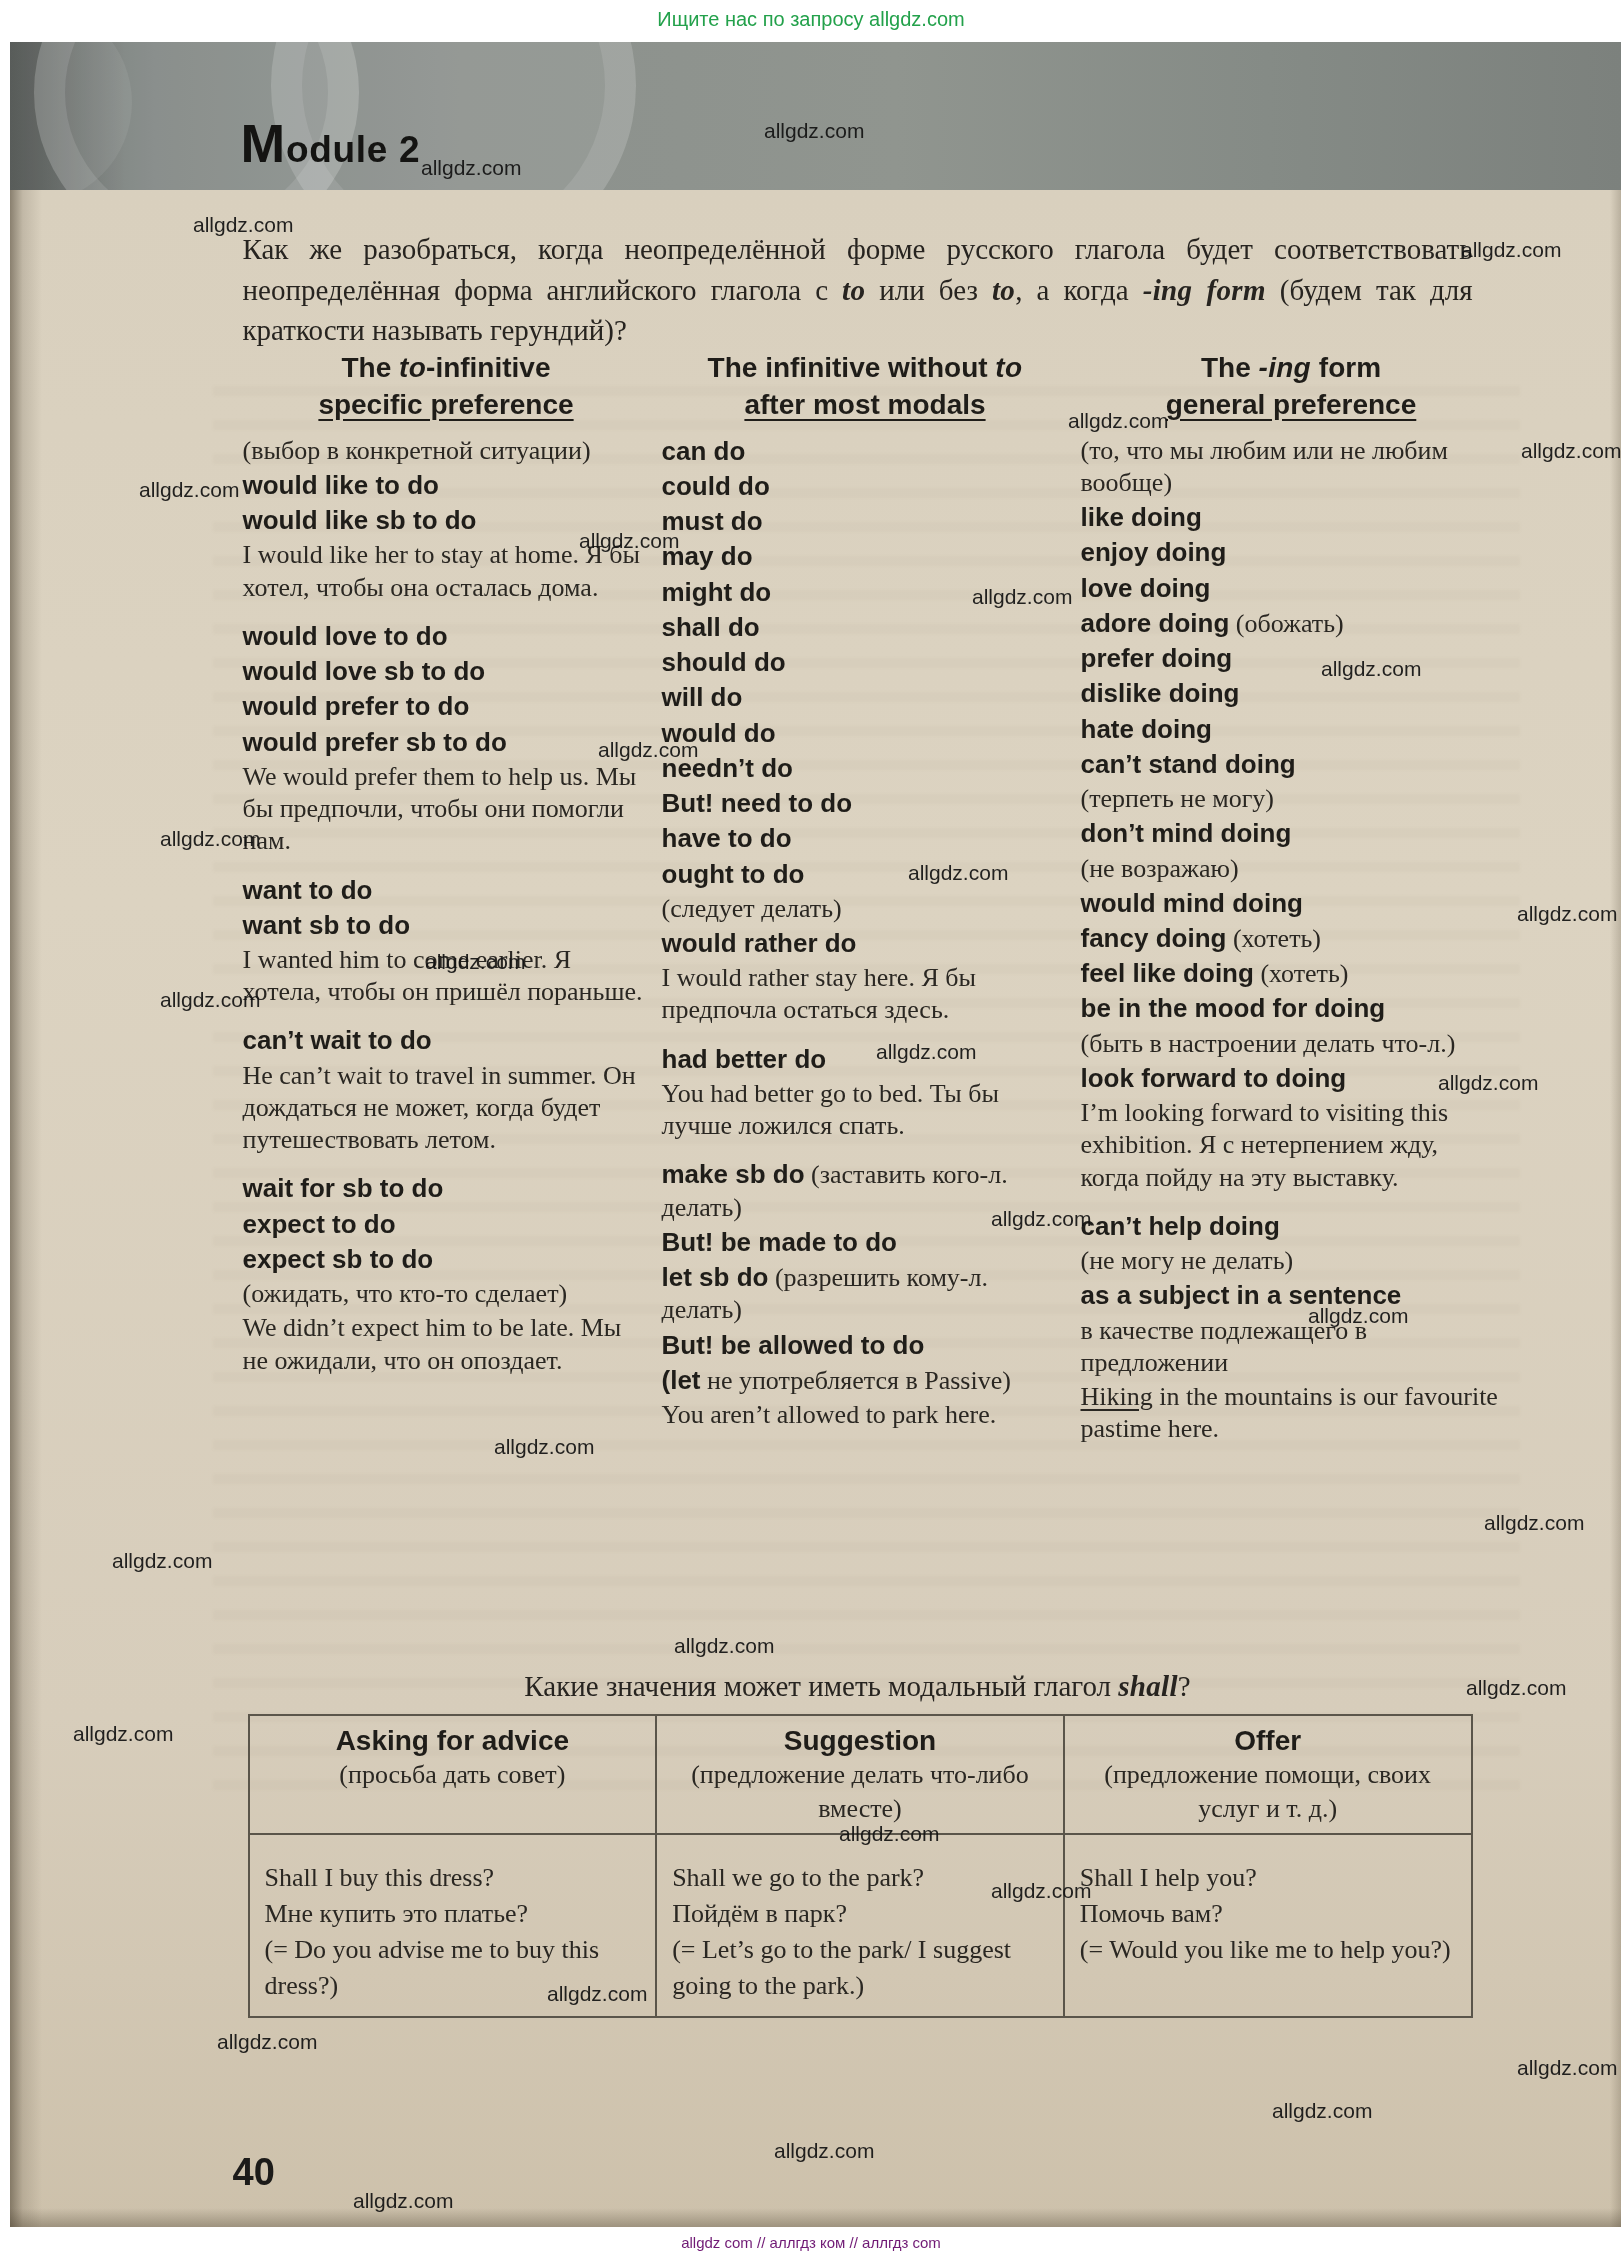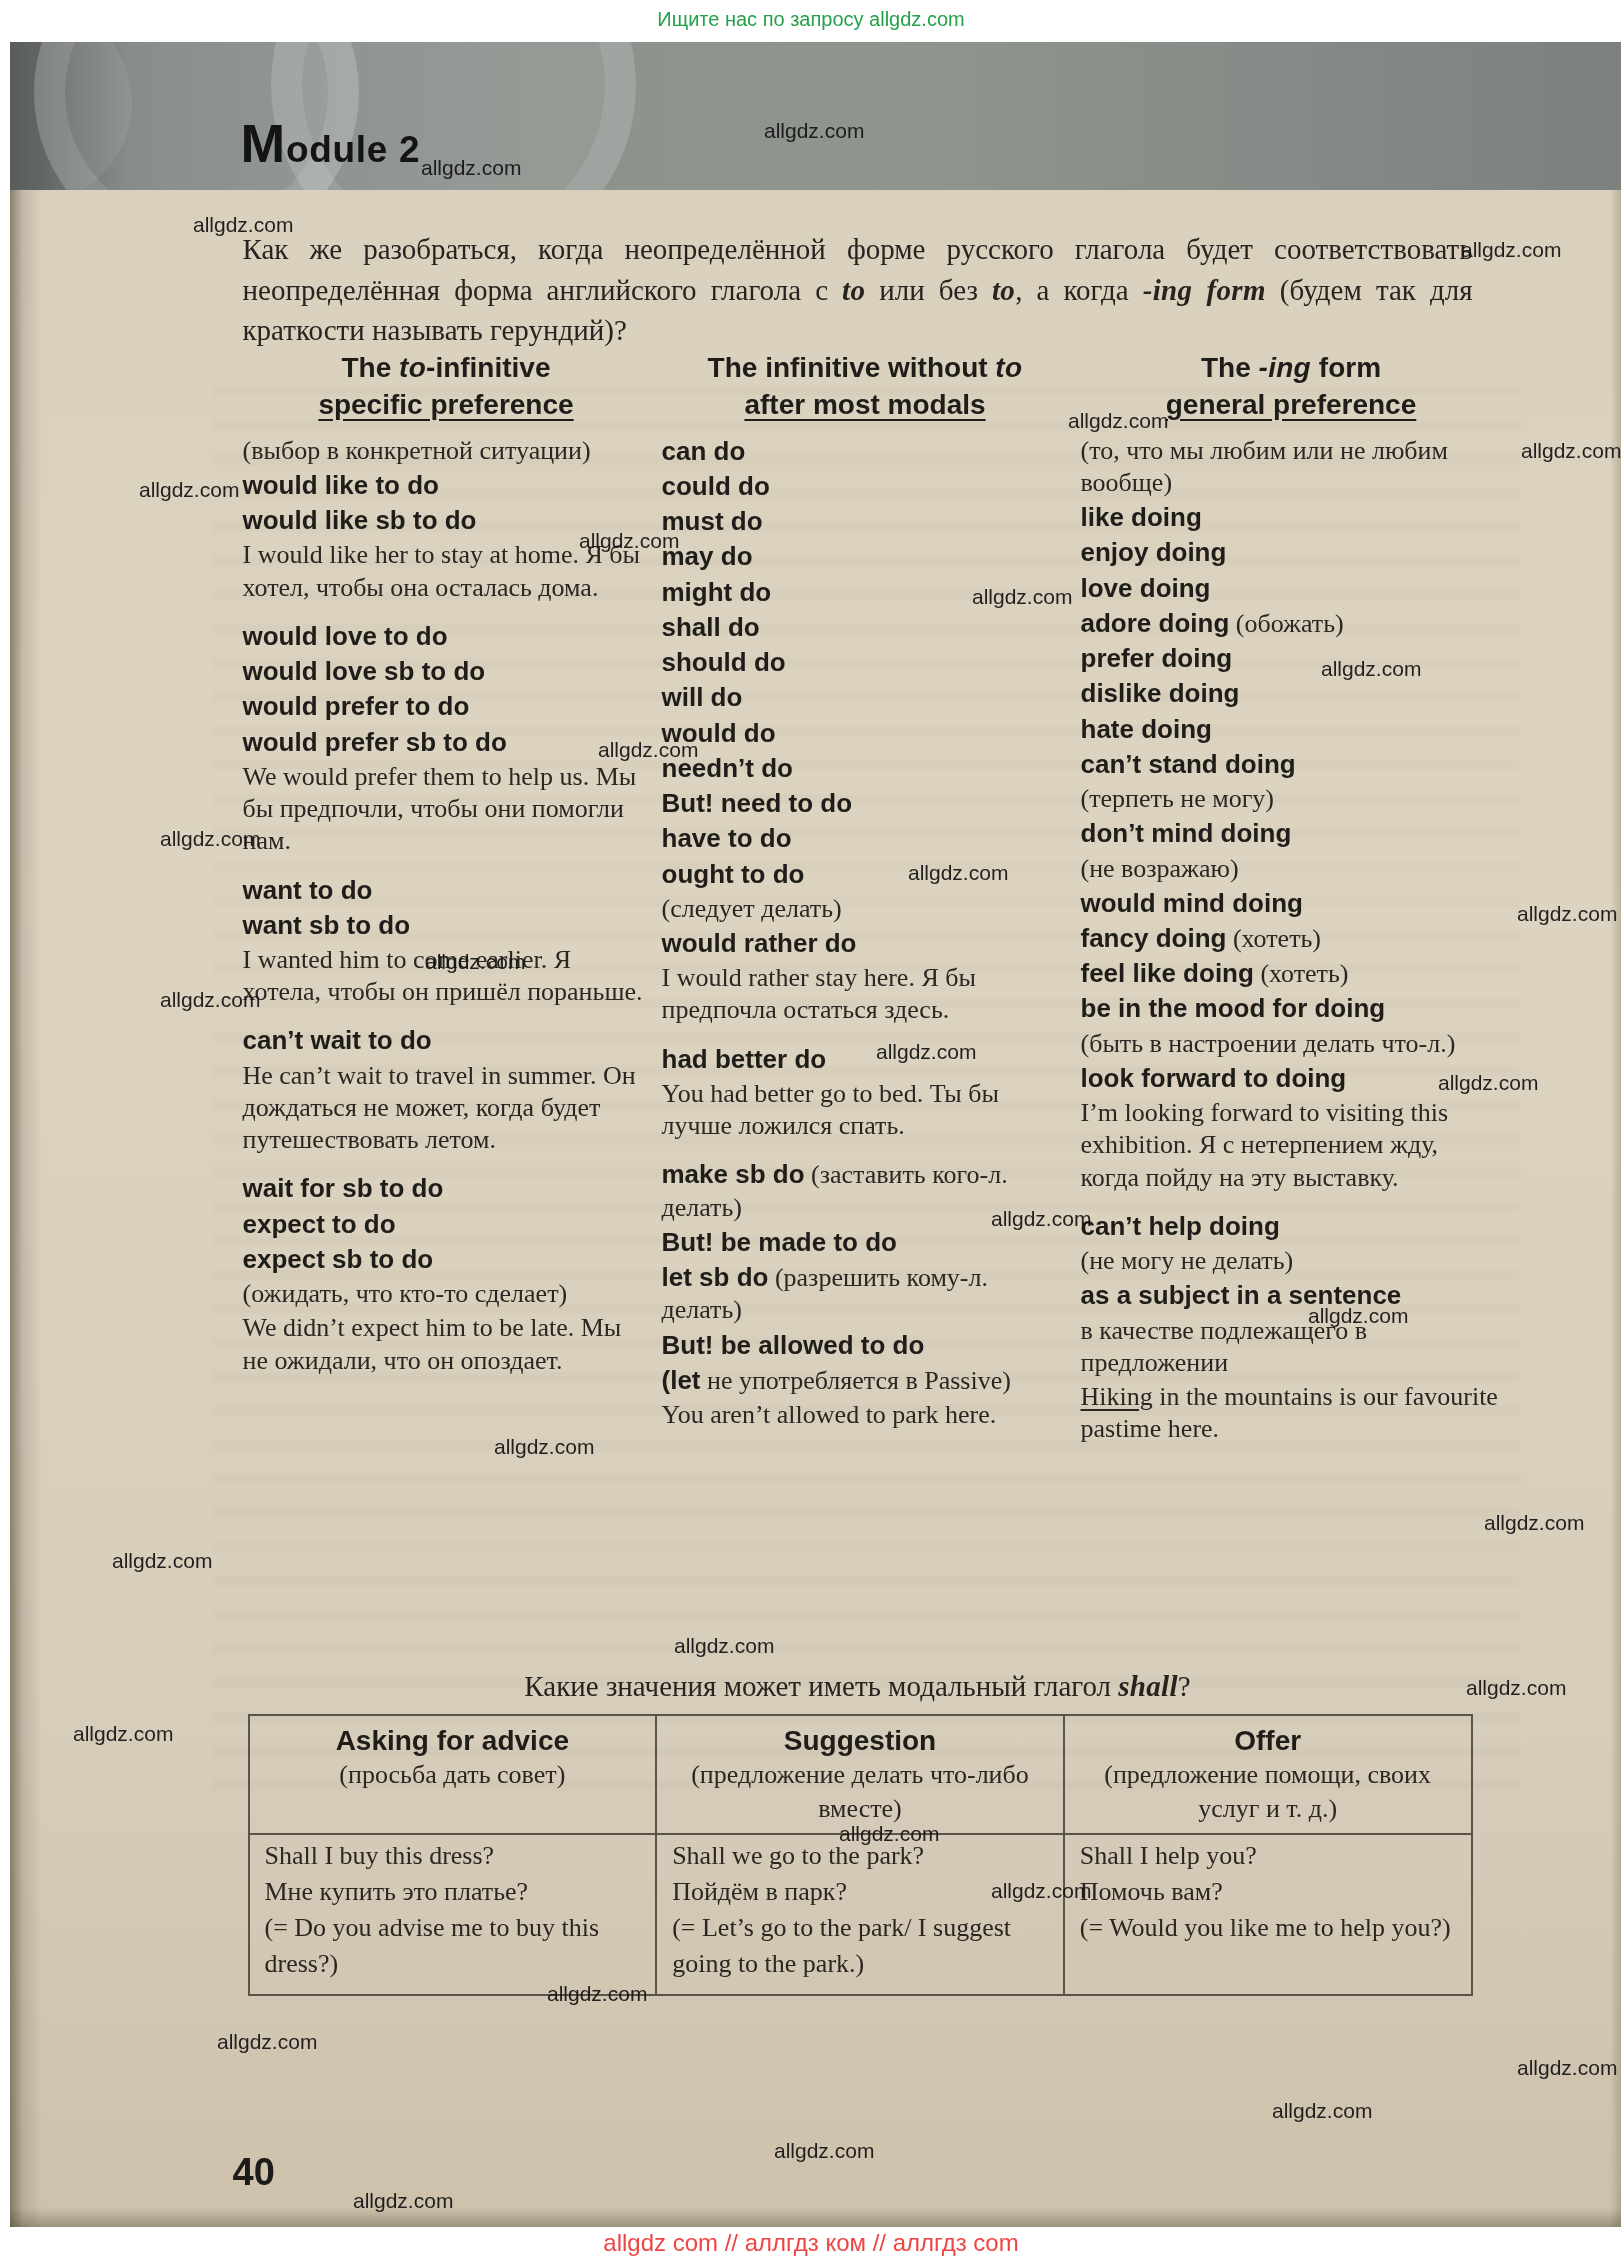--- a/index.html
+++ b/index.html
@@ -57,35 +57,35 @@
 
   
   .shall-q{position:absolute;left:233px;top:1480px;width:1230px;text-align:center;
        font-size:29px;color:#272420;}
   .shall-table{position:absolute;left:238px;top:1524px;width:1225px;border-collapse:collapse;
        table-layout:fixed;}
   .shall-table th,.shall-table td{border:2px solid #5a554a;}
   .shall-table th{padding:6.8px 9.5px 8px;vertical-align:top;}
   .tt{font-family:"Liberation Sans",sans-serif;font-weight:bold;font-size:28px;color:#1f1d19;line-height:1.25;}
   .ts{font-size:26px;font-weight:normal;color:#2a2722;line-height:1.3;}
-  .shall-table td{padding:3px 15px 12px;vertical-align:top;font-size:26px;line-height:1.38;color:#2a2722;}
+  .shall-table td{padding:25px 15px 12px;vertical-align:top;font-size:26px;line-height:1.38;color:#2a2722;}
   .cell-line{margin:0;}
 
   .page-num{position:absolute;left:223px;top:1961px;font-family:"Liberation Sans",sans-serif;
        font-weight:bold;font-size:38px;color:#1c1b19;}
 
   
   #wm-layer{position:absolute;inset:0;pointer-events:none;text-decoration:underline;}
   .watermark{position:absolute;font-family:"Liberation Sans",sans-serif;font-size:21px;
        color:#121212;opacity:.92;white-space:nowrap;}
 
   
   .bottom-strip{position:absolute;left:0;right:0;bottom:0;height:34px;background:#fff;text-align:center;}
-  .bottom-strip span{display:inline-block;font-family:"Liberation Sans",sans-serif;font-size:24px;
-       color:#ef4444;line-height:32px;}
+  .bottom-strip span{display:inline-block;font-family:"Liberation Sans",sans-serif;font-size:15px;
+       color:#701a75;line-height:32px;}
 </style>
 </head>
 <body>
 
 <div class="page">
 
   <div class="top-strip">
     <span>Ищите нас по запросу allgdz.com</span>
   </div>
 

